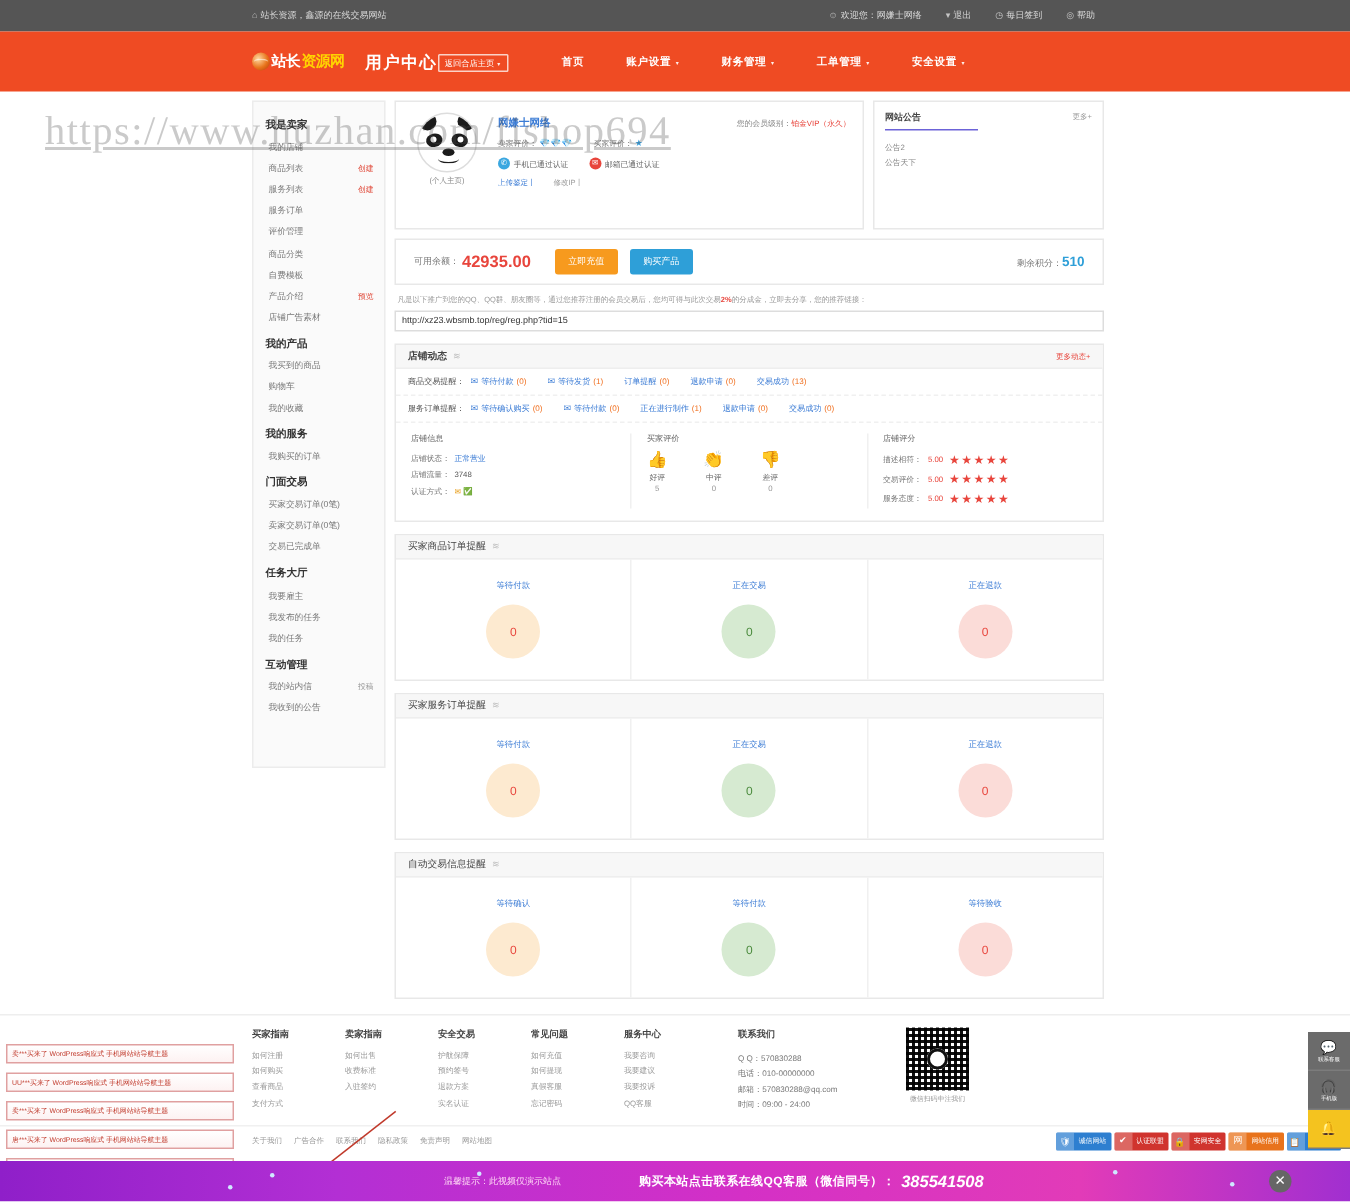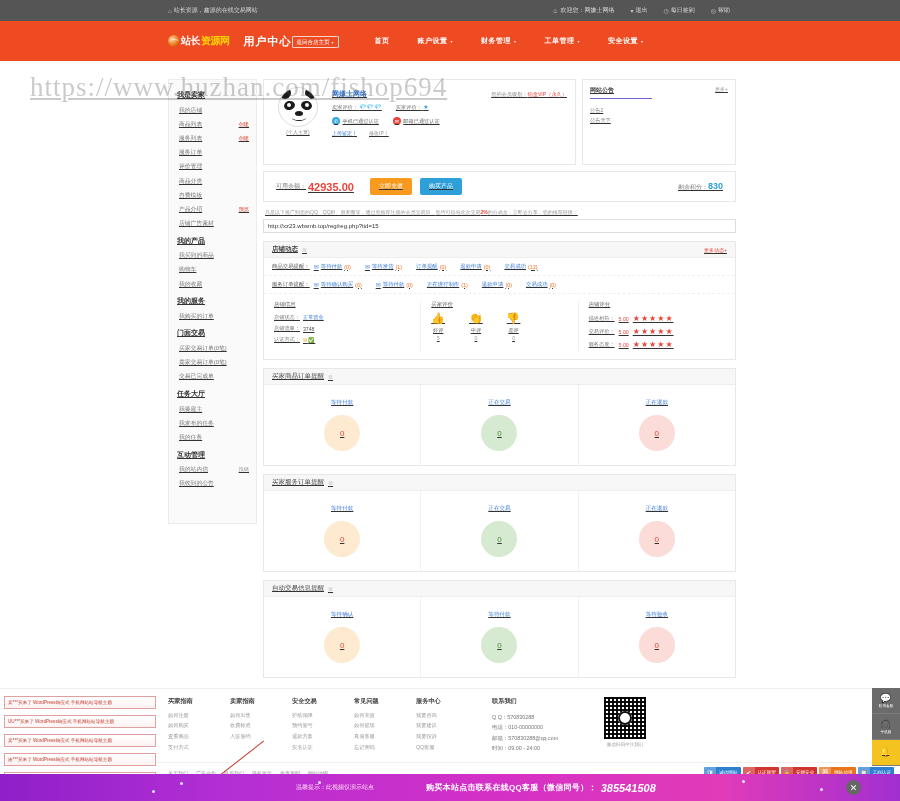--- a/index.html
+++ b/index.html
@@ -49,21 +49,21 @@
   }
 
   .navitems { display:flex; align-items:center; margin-left:22px; gap:0; }
   .navitems .ni {
     color:#fff; font-size:7px; padding:0 14px; cursor:pointer;
     display:flex; align-items:center; gap:3px; font-weight:bold; letter-spacing:.5px;
   }
   .caret { font-size:4px; opacity:.9; }
 
   
-  .wrap { width:568px; margin:0 auto; margin-left:168px; position:relative; padding-top:18px;text-decoration:underline; }
+  .wrap { width:568px; margin:0 auto; margin-left:168px; position:relative; padding-top:6px; }
   .cols { display:flex; gap:6px; align-items:flex-start; }
 
   
   .sidebar { width:89px; background:#fafafa; border:1px solid #ececec; padding:5px 0 8px 0; min-height:445px;}
   .sb-group { font-size:7px; font-weight:bold; color:#333; padding:5px 0 3px 8px; }
   .sb-item {
     display:flex; justify-content:space-between; align-items:center;
     font-size:5.8px; color:#777; padding:2.6px 7px 2.6px 10px; cursor:pointer;
   }
   .sb-tag { font-size:5.2px; color:#999; }
@@ -455,21 +455,21 @@
             </div>
         </div>
       </div>
 
       <div class="balbar">
         <span class="bal-label">可用余额：</span>
         <span class="bal-val">42935.00</span>
         <span class="btn orange">立即充值</span>
         <span class="btn blue">购买产品</span>
         <span class="bal-right">
-          <span>剩余积分：</span><b>830</b>
+          <span>剩余积分：</span><b>510</b>
         </span>
       </div>
 
       <div class="promo">
         <div class="promo-txt">
           <span>凡是以下推广到您的QQ、QQ群、朋友圈等，通过您推荐注册的会员交易后，</span><span>您均可得与此次交易</span><b>2%</b><span>的分成金，立即去分享，您的推荐链接：</span>
         </div>
         <input class="promo-input" readonly="" value="http://xz23.wbsmb.top/reg/reg.php?tid=15" style="">
       </div>
 

